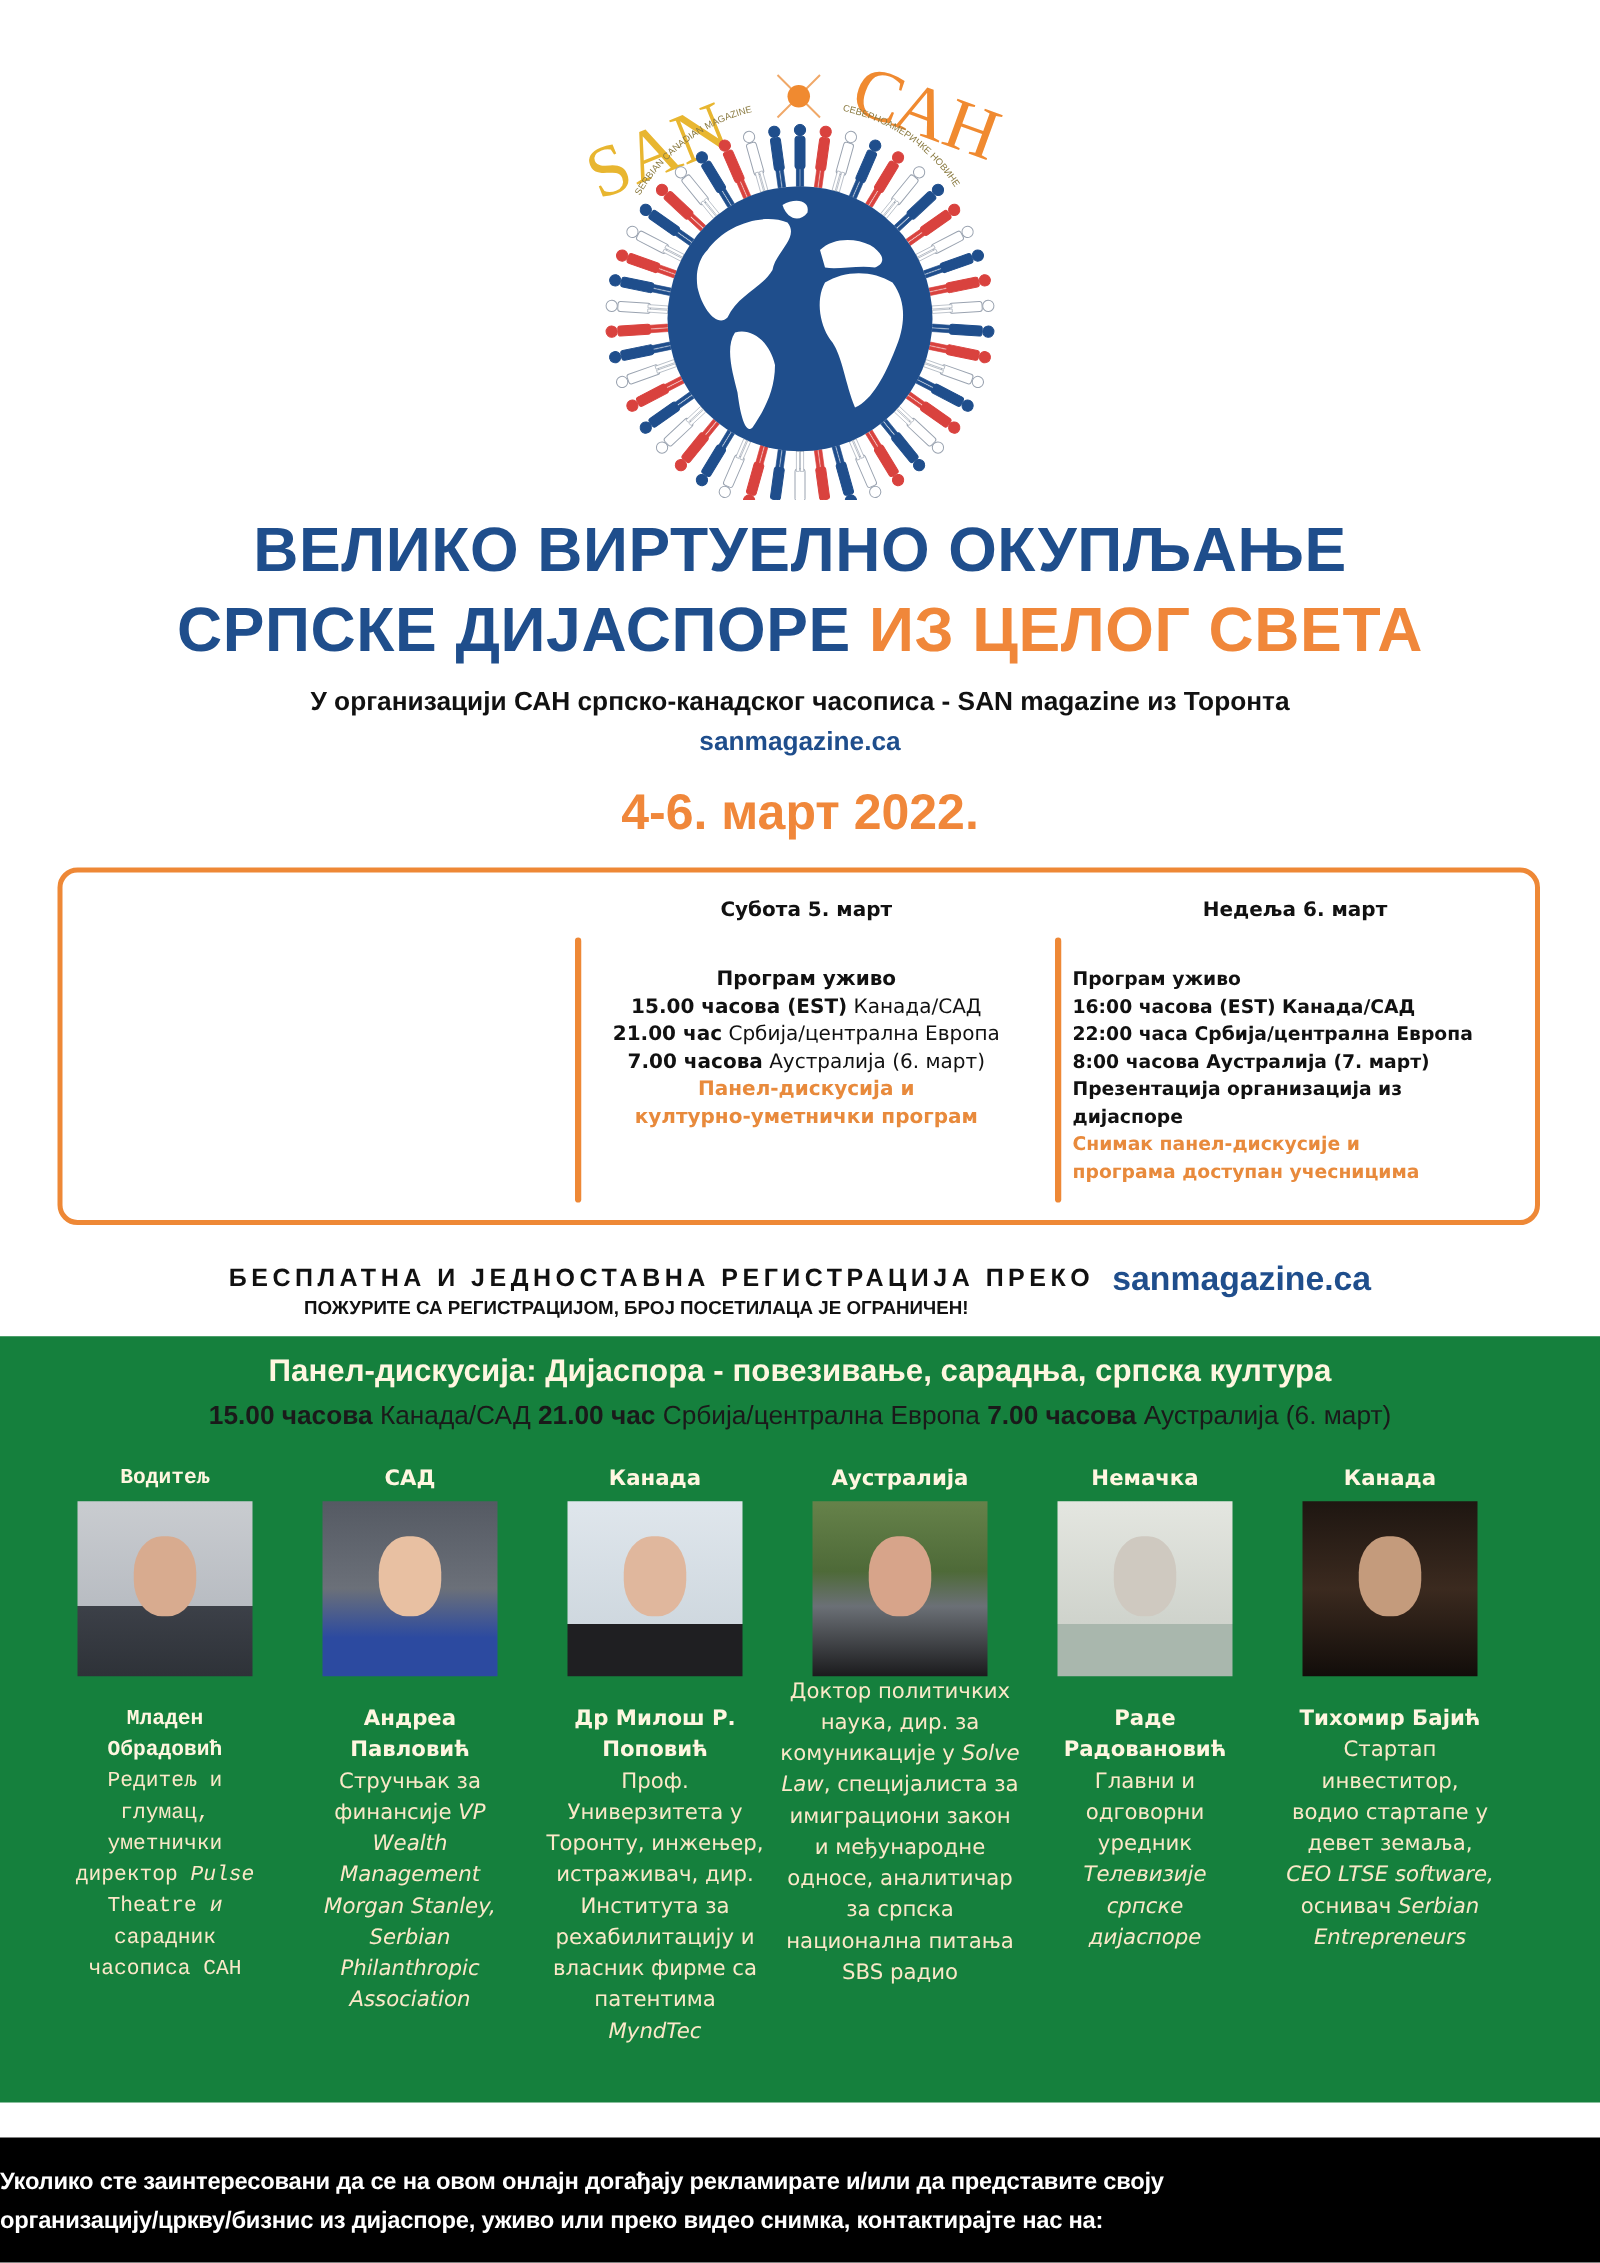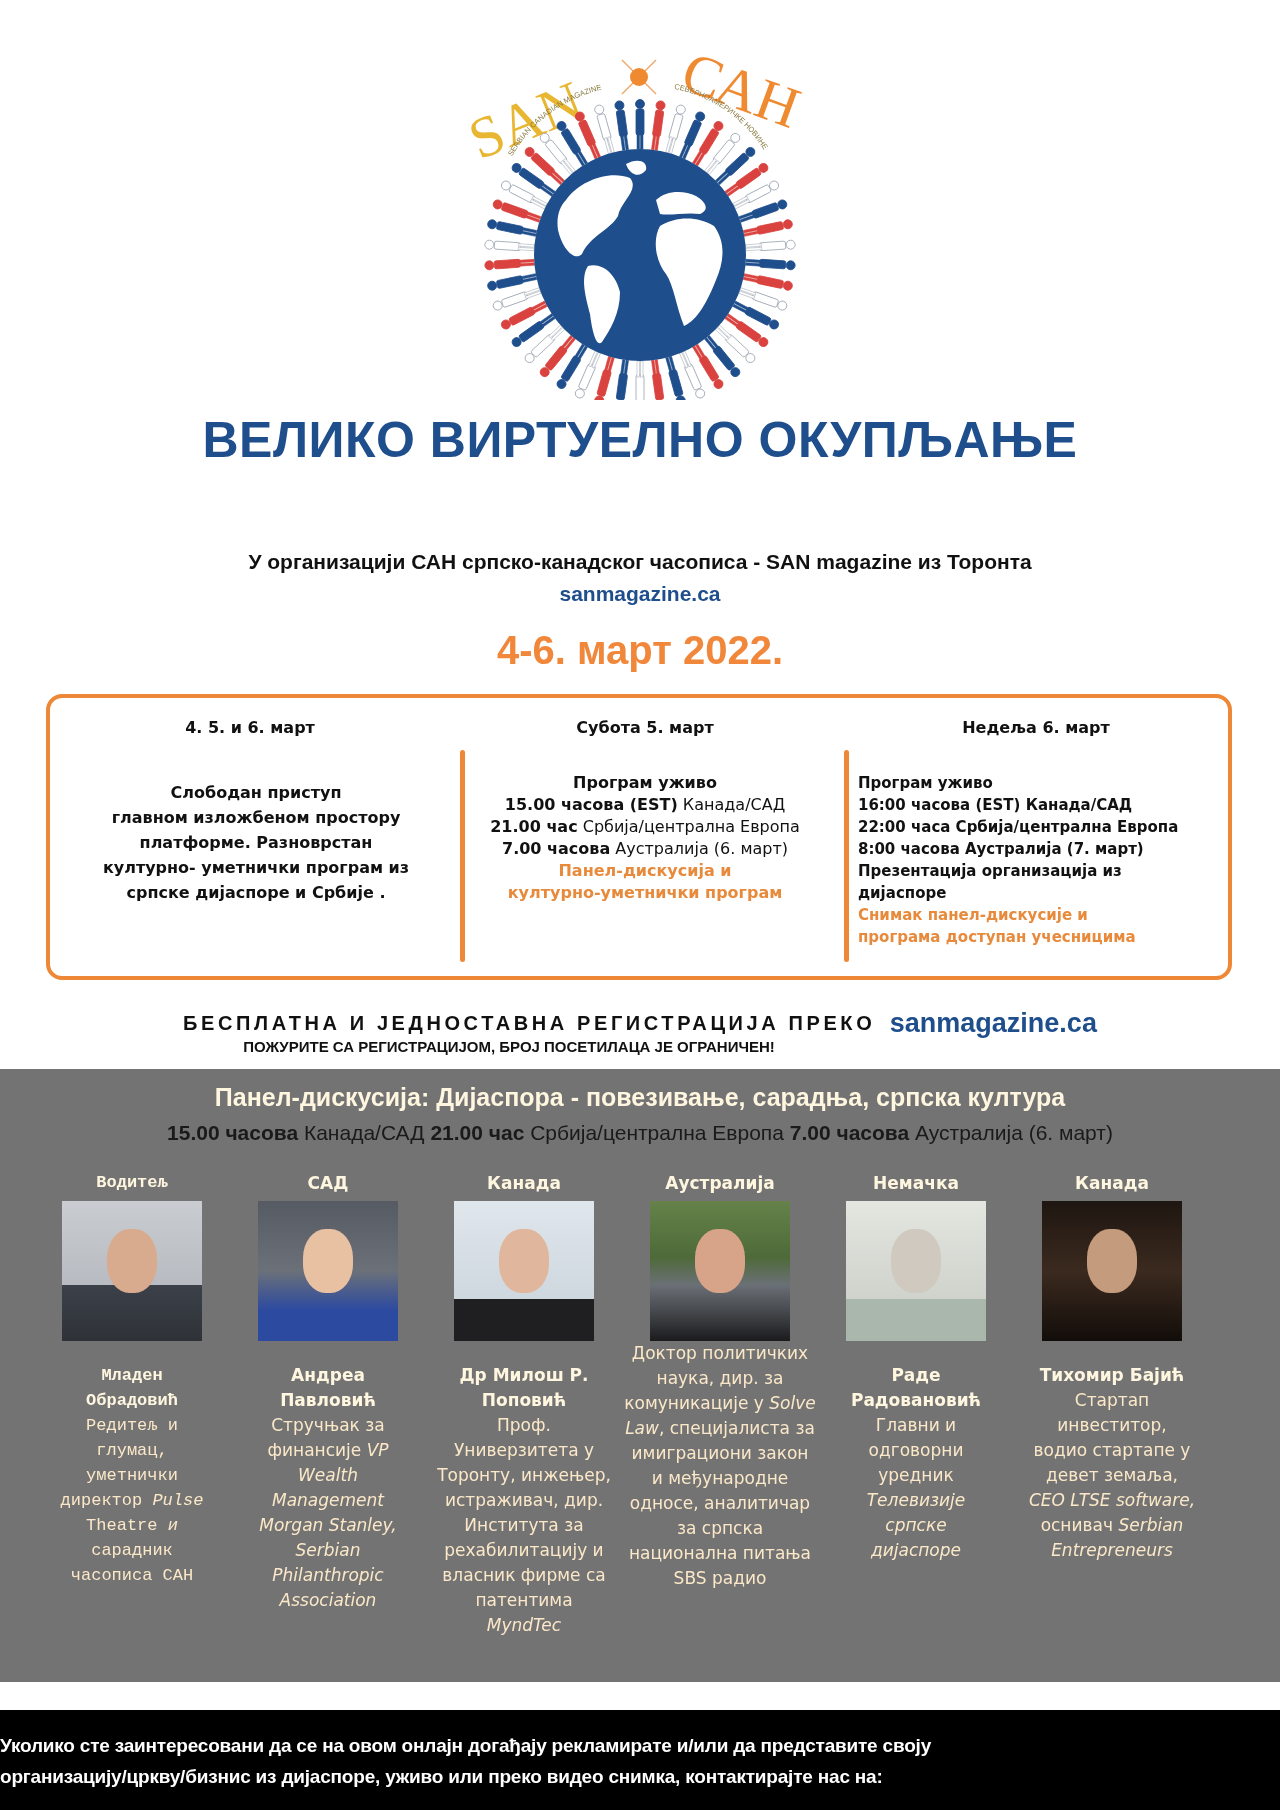--- a/index.html
+++ b/index.html
@@ -34,21 +34,21 @@
   .b { font-weight: 700; }
   .o { color: #e88a3c; font-weight: 700; }
 
   
   .reg { position: absolute; left: 0; top: 988px; width: 1280px; text-align: center; font-family: "Liberation Sans", sans-serif; margin-top: 20px; }
   .reg .reg-text { font-weight: 700; font-size: 20px; letter-spacing: 3.6px; color: #111; vertical-align: middle; }
   .reg .reg-link { font-weight: 700; font-size: 27px; color: #1f4e8c; margin-left: 10px; vertical-align: middle; }
   .hurry { position: absolute; left: 0; top: 1038px; width: 1018px; text-align: center; font-family: "Liberation Sans", sans-serif; font-weight: 700; font-size: 15px; color: #111; }
 
   
-  .panel { position: absolute; left: 0; top: 1069px; width: 1280px; height: 613px; background: #737373; }
+  .panel { position: absolute; left: 0; top: 1069px; width: 1280px; height: 613px; background: #15803d; }
   .panel-title { position: absolute; top: 14px; left: 0; width: 100%; text-align: center; font-family: "Liberation Sans", sans-serif; font-weight: 700; font-size: 25px; color: #fff6e0; }
   .panel-times { position: absolute; top: 52px; left: 0; width: 100%; text-align: center; font-family: "Liberation Sans", sans-serif; font-size: 21px; color: #1a1a1a; }
   .panel-times b { font-weight: 700; }
 
   .person { position: absolute; top: 100px; width: 196px; text-align: center; }
   .person .country { font-weight: 700; font-size: 17px; color: #fff6e0; height: 28px; line-height: 28px; }
   .person .photo { margin: 4px auto 0; width: 140px; height: 140px; position: relative; overflow: hidden; }
   .person .name { margin-top: 22px; font-weight: 700; font-size: 17px; line-height: 25px; color: #fff6e0; }
   .person .bio { font-size: 17px; line-height: 25px; color: #fbe8c8; }
   .person .bio i { font-style: italic; }
@@ -363,36 +363,30 @@
     <path d="M96 170 C110 150 140 140 160 148 C170 160 150 172 148 186 C140 200 120 206 112 224 C104 232 92 218 88 200 C86 186 90 176 96 170 Z" fill="#fff"></path>
     <path d="M118 236 C132 232 146 244 150 262 C150 284 140 300 132 312 C126 318 122 300 120 284 C116 268 110 248 118 236 Z" fill="#fff"></path>
     <path d="M190 196 C206 186 228 186 244 196 C256 212 254 232 246 250 C238 270 228 290 214 296 C206 276 204 256 196 244 C186 232 182 210 190 196 Z" fill="#fff"></path>
     <path d="M186 170 C196 160 214 160 226 166 C236 172 240 180 230 184 C216 182 200 186 190 184 Z" fill="#fff"></path>
     <path d="M156 134 C166 128 178 130 176 140 C170 148 160 146 156 134 Z" fill="#fff"></path>
   </svg>
 </div>
 
 <div class="headline">
   <div class="line">ВЕЛИКО ВИРТУЕЛНО ОКУПЉАЊЕ</div>
+  <div class="line">
+    <span>СРПСКЕ ДИЈАСПОРЕ</span>
+    <span class="orange">ИЗ ЦЕЛОГ СВЕТА</span>
+  </div>
 </div>
 <div class="organizer">У организацији САН српско-канадског часописа - SAN magazine из Торонта</div>
 <div class="site-link-top">sanmagazine.ca</div>
 <div class="date-main">4-6. март 2022.</div>
 
 <div class="schedule">
-  <div class="col col-1">
-    <div class="col-head">4. 5. и 6. март</div>
-    <div class="col-body-1">
-      <div>Слободан приступ</div>
-      <div>главном изложбеном простору</div>
-      <div>платформе. Разноврстан</div>
-      <div>културно- уметнички програм из</div>
-      <div>српске дијаспоре и Србије .</div>
-    </div>
-  </div>
   <div class="divider div-1"></div>
   <div class="col col-2">
     <div class="col-head">Субота 5. март</div>
     <div class="col-body-2">
       <div class="b">Програм уживо</div>
       <div><span class="b">15.00 часова (EST)</span><span> Канада/САД</span></div>
       <div><span class="b">21.00 час</span><span> Србија/централна Европа</span></div>
       <div><span class="b">7.00 часова</span><span> Аустралија (6. март)</span></div>
       <div class="o">Панел-дискусија и</div>
       <div class="o">културно-уметнички програм</div>

